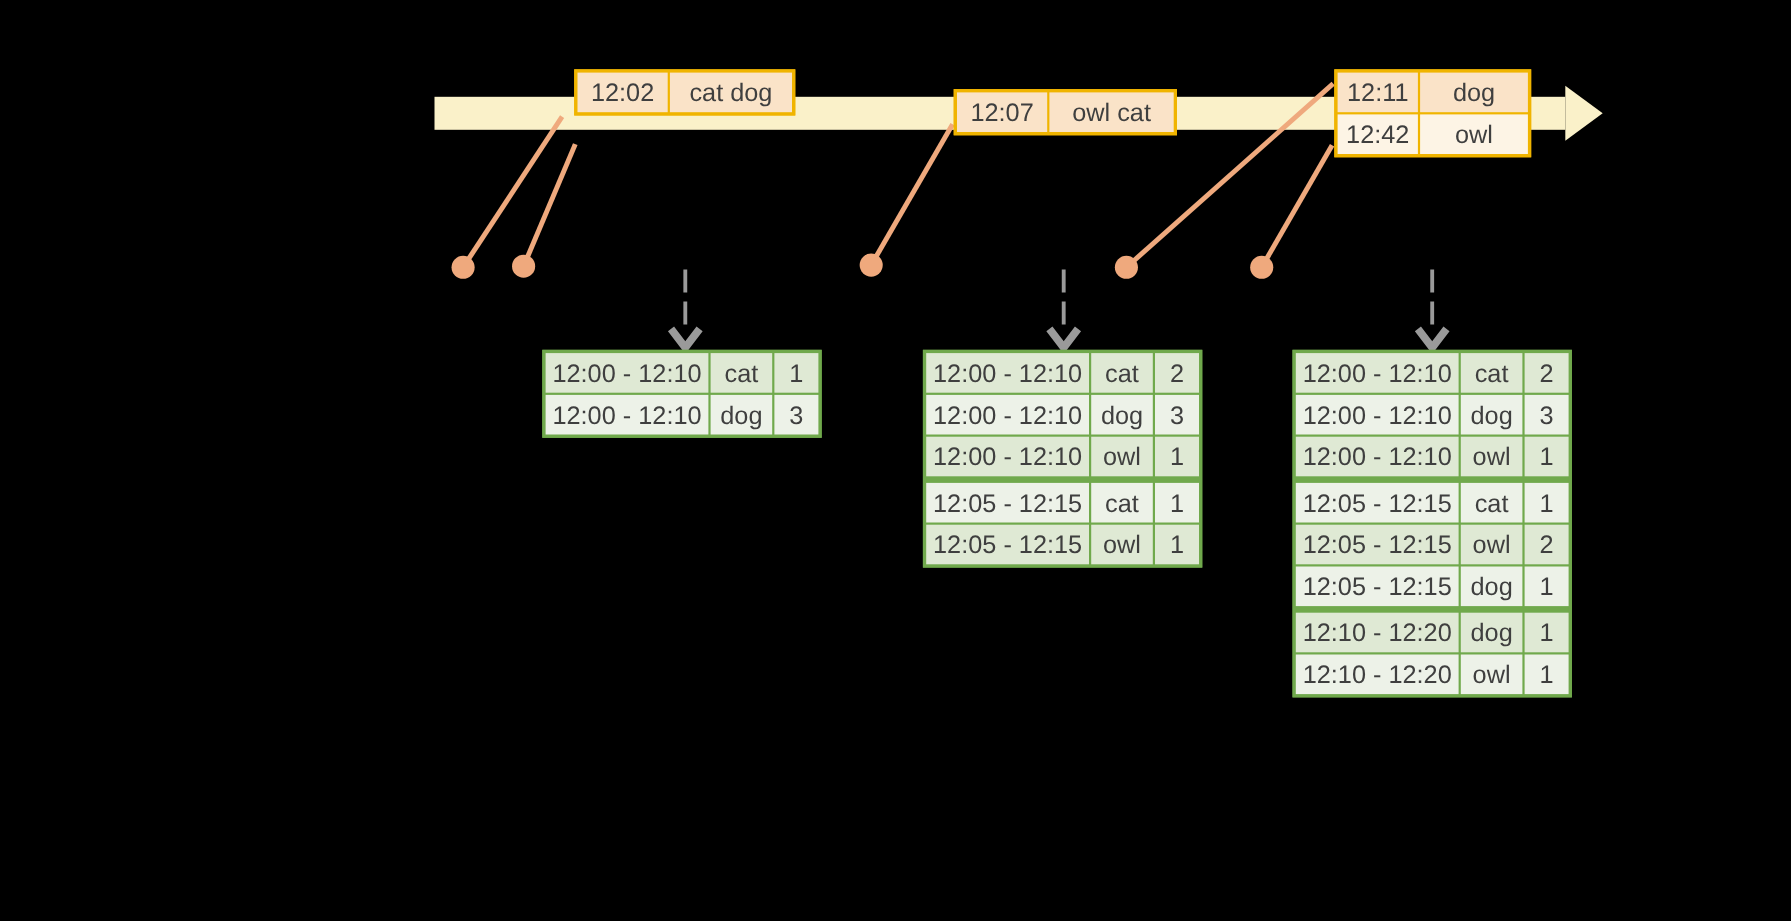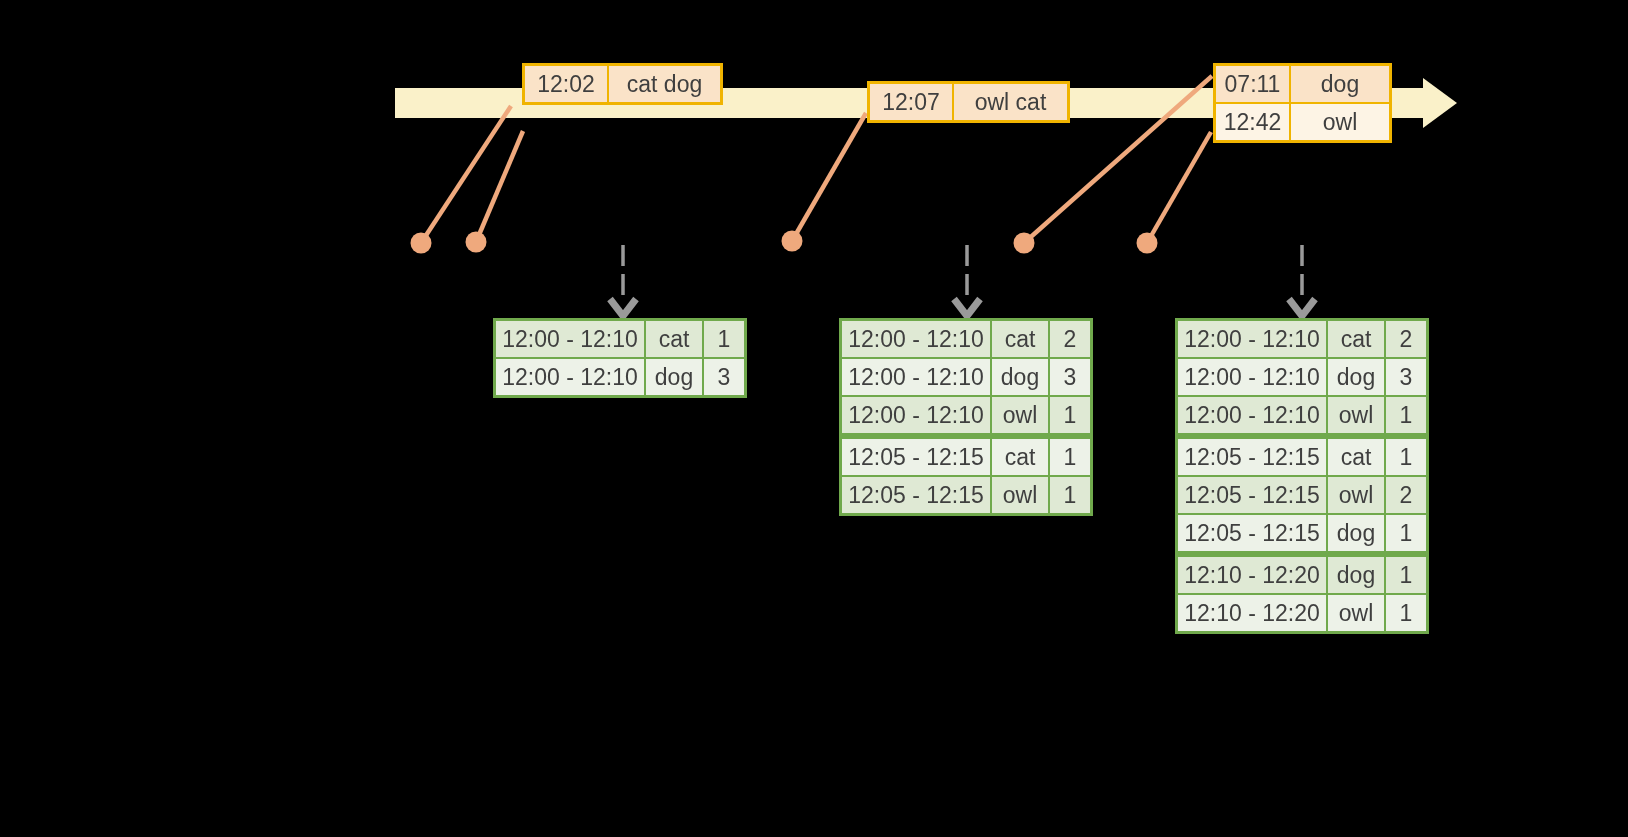--- a/index.html
+++ b/index.html
@@ -85,21 +85,21 @@
       </div>
     </div>
   <div class="event-box" id="event-box-1">
       <div class="event-row peach">
         <div class="cell">12:07</div>
         <div class="cell">owl cat</div>
       </div>
     </div>
   <div class="event-box" id="event-box-2">
       <div class="event-row peach">
-        <div class="cell">07:11</div>
+        <div class="cell">12:11</div>
         <div class="cell">dog</div>
       </div>
       <div class="event-row cream">
         <div class="cell">12:42</div>
         <div class="cell">owl</div>
       </div>
     </div>
 
   <div class="result-table" id="result-table-0">
       <div class="result-row dark">

